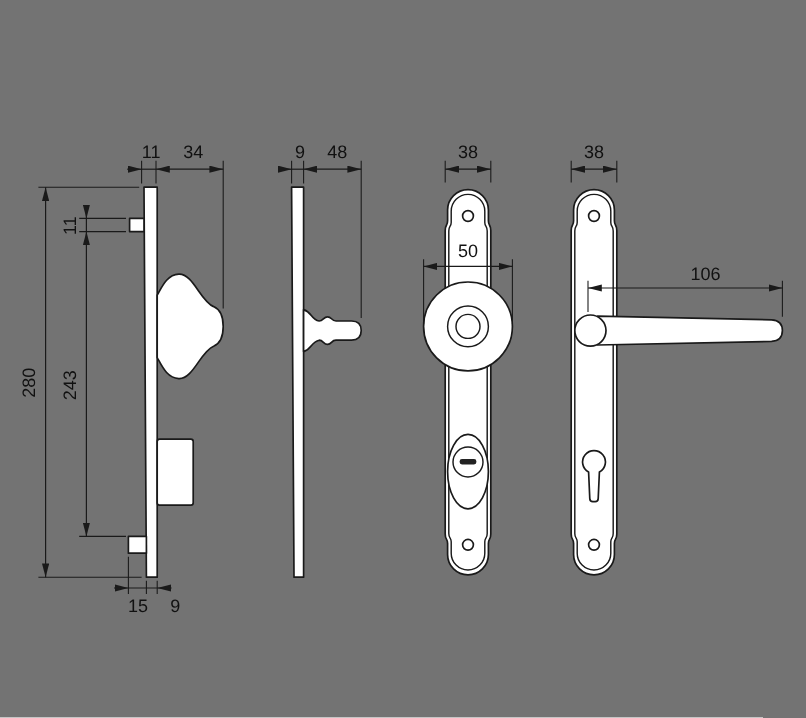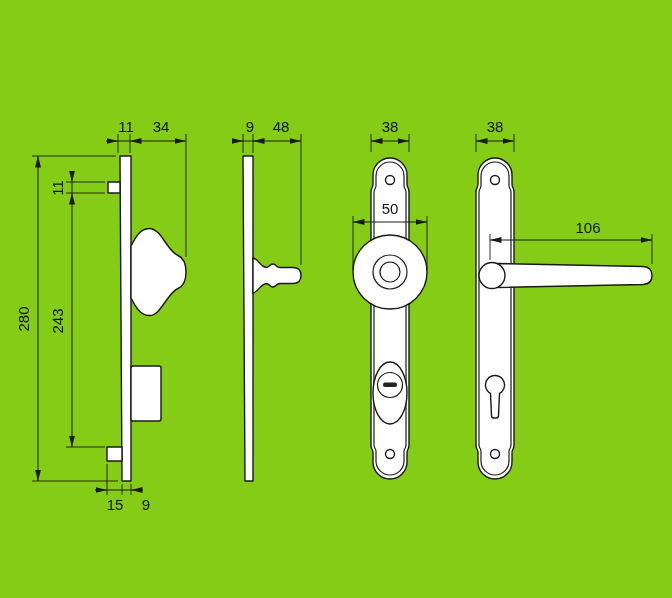--- a/index.html
+++ b/index.html
@@ -1,16 +1,16 @@
 <!DOCTYPE html>
 <html><head>
 <meta charset="utf-8">
 <style>
   html,body{margin:0;padding:0;background:#ffffff;}
-  .canvas{position:relative;width:672px;height:598px;background:#84cc16;overflow:hidden;
+  .canvas{position:relative;width:672px;height:598px;background:#737373;overflow:hidden;
           font-family:"Liberation Sans",sans-serif;}
   svg{display:block}
   .part{fill:#ffffff;stroke:#1a1a1a;stroke-width:1.4;stroke-linejoin:round;stroke-linecap:round;}
   .detail{fill:none;stroke:#1a1a1a;stroke-width:1.2;stroke-linejoin:round;}
   .dim{stroke:#1a1a1a;stroke-width:1;fill:none;}
   .ext{stroke:#1a1a1a;stroke-width:0.9;fill:none;}
   text{font-family:"Liberation Sans",sans-serif;font-size:15px;fill:#111111;text-anchor:middle;}
 </style>
 </head>
 <body>

